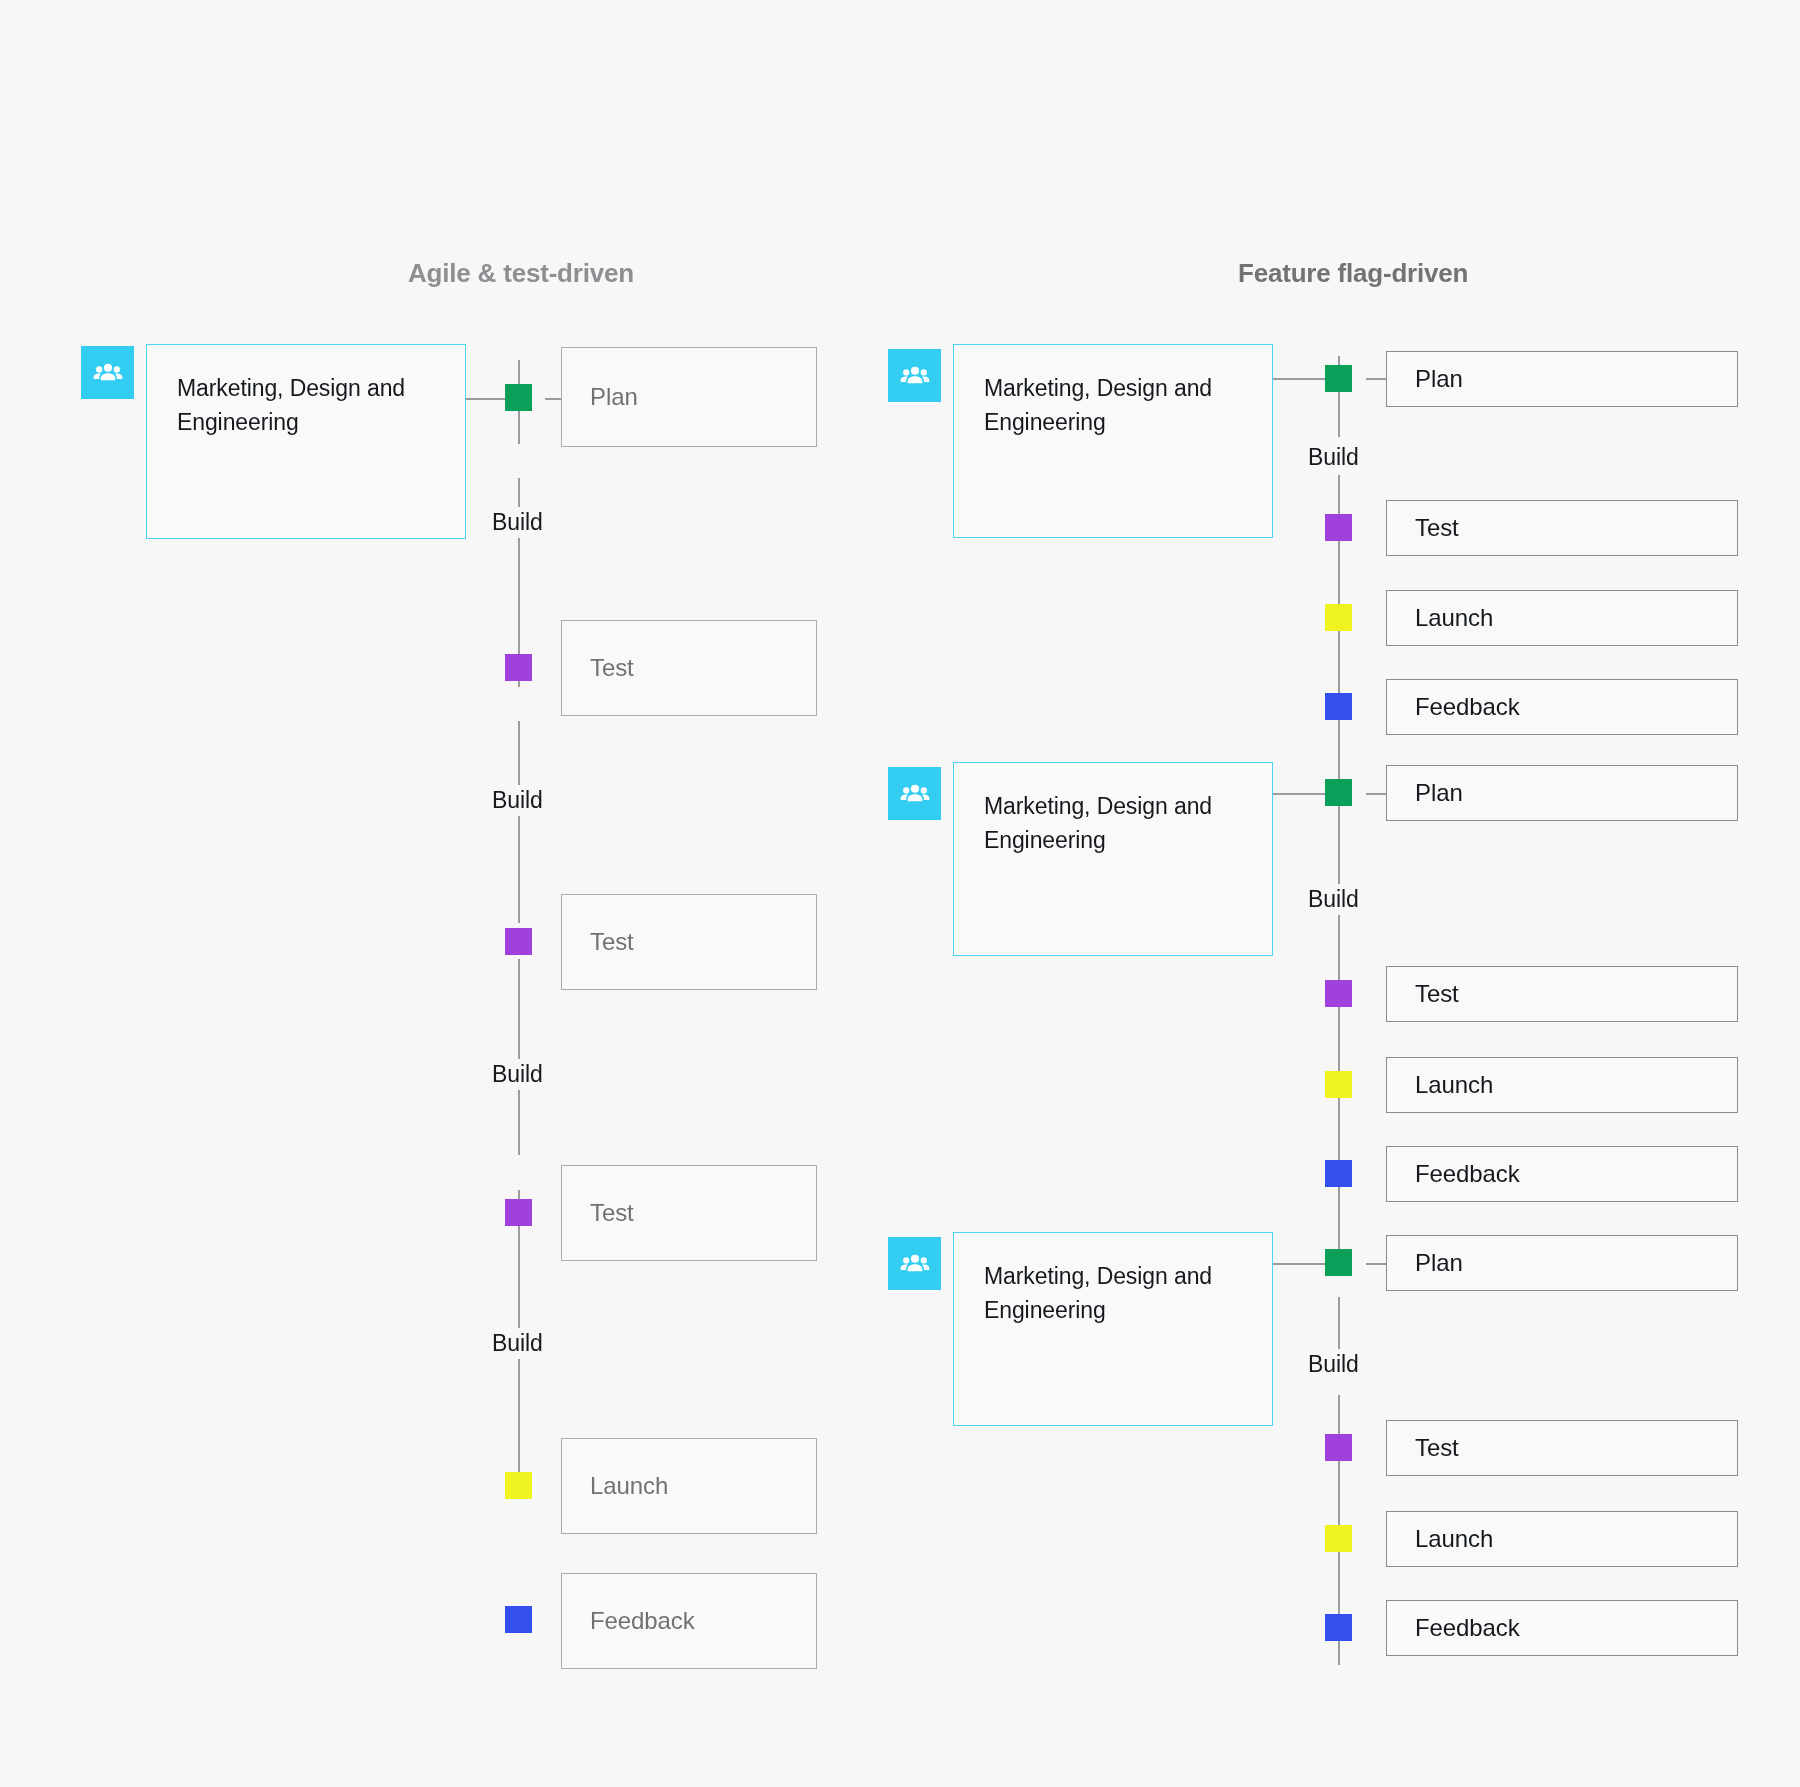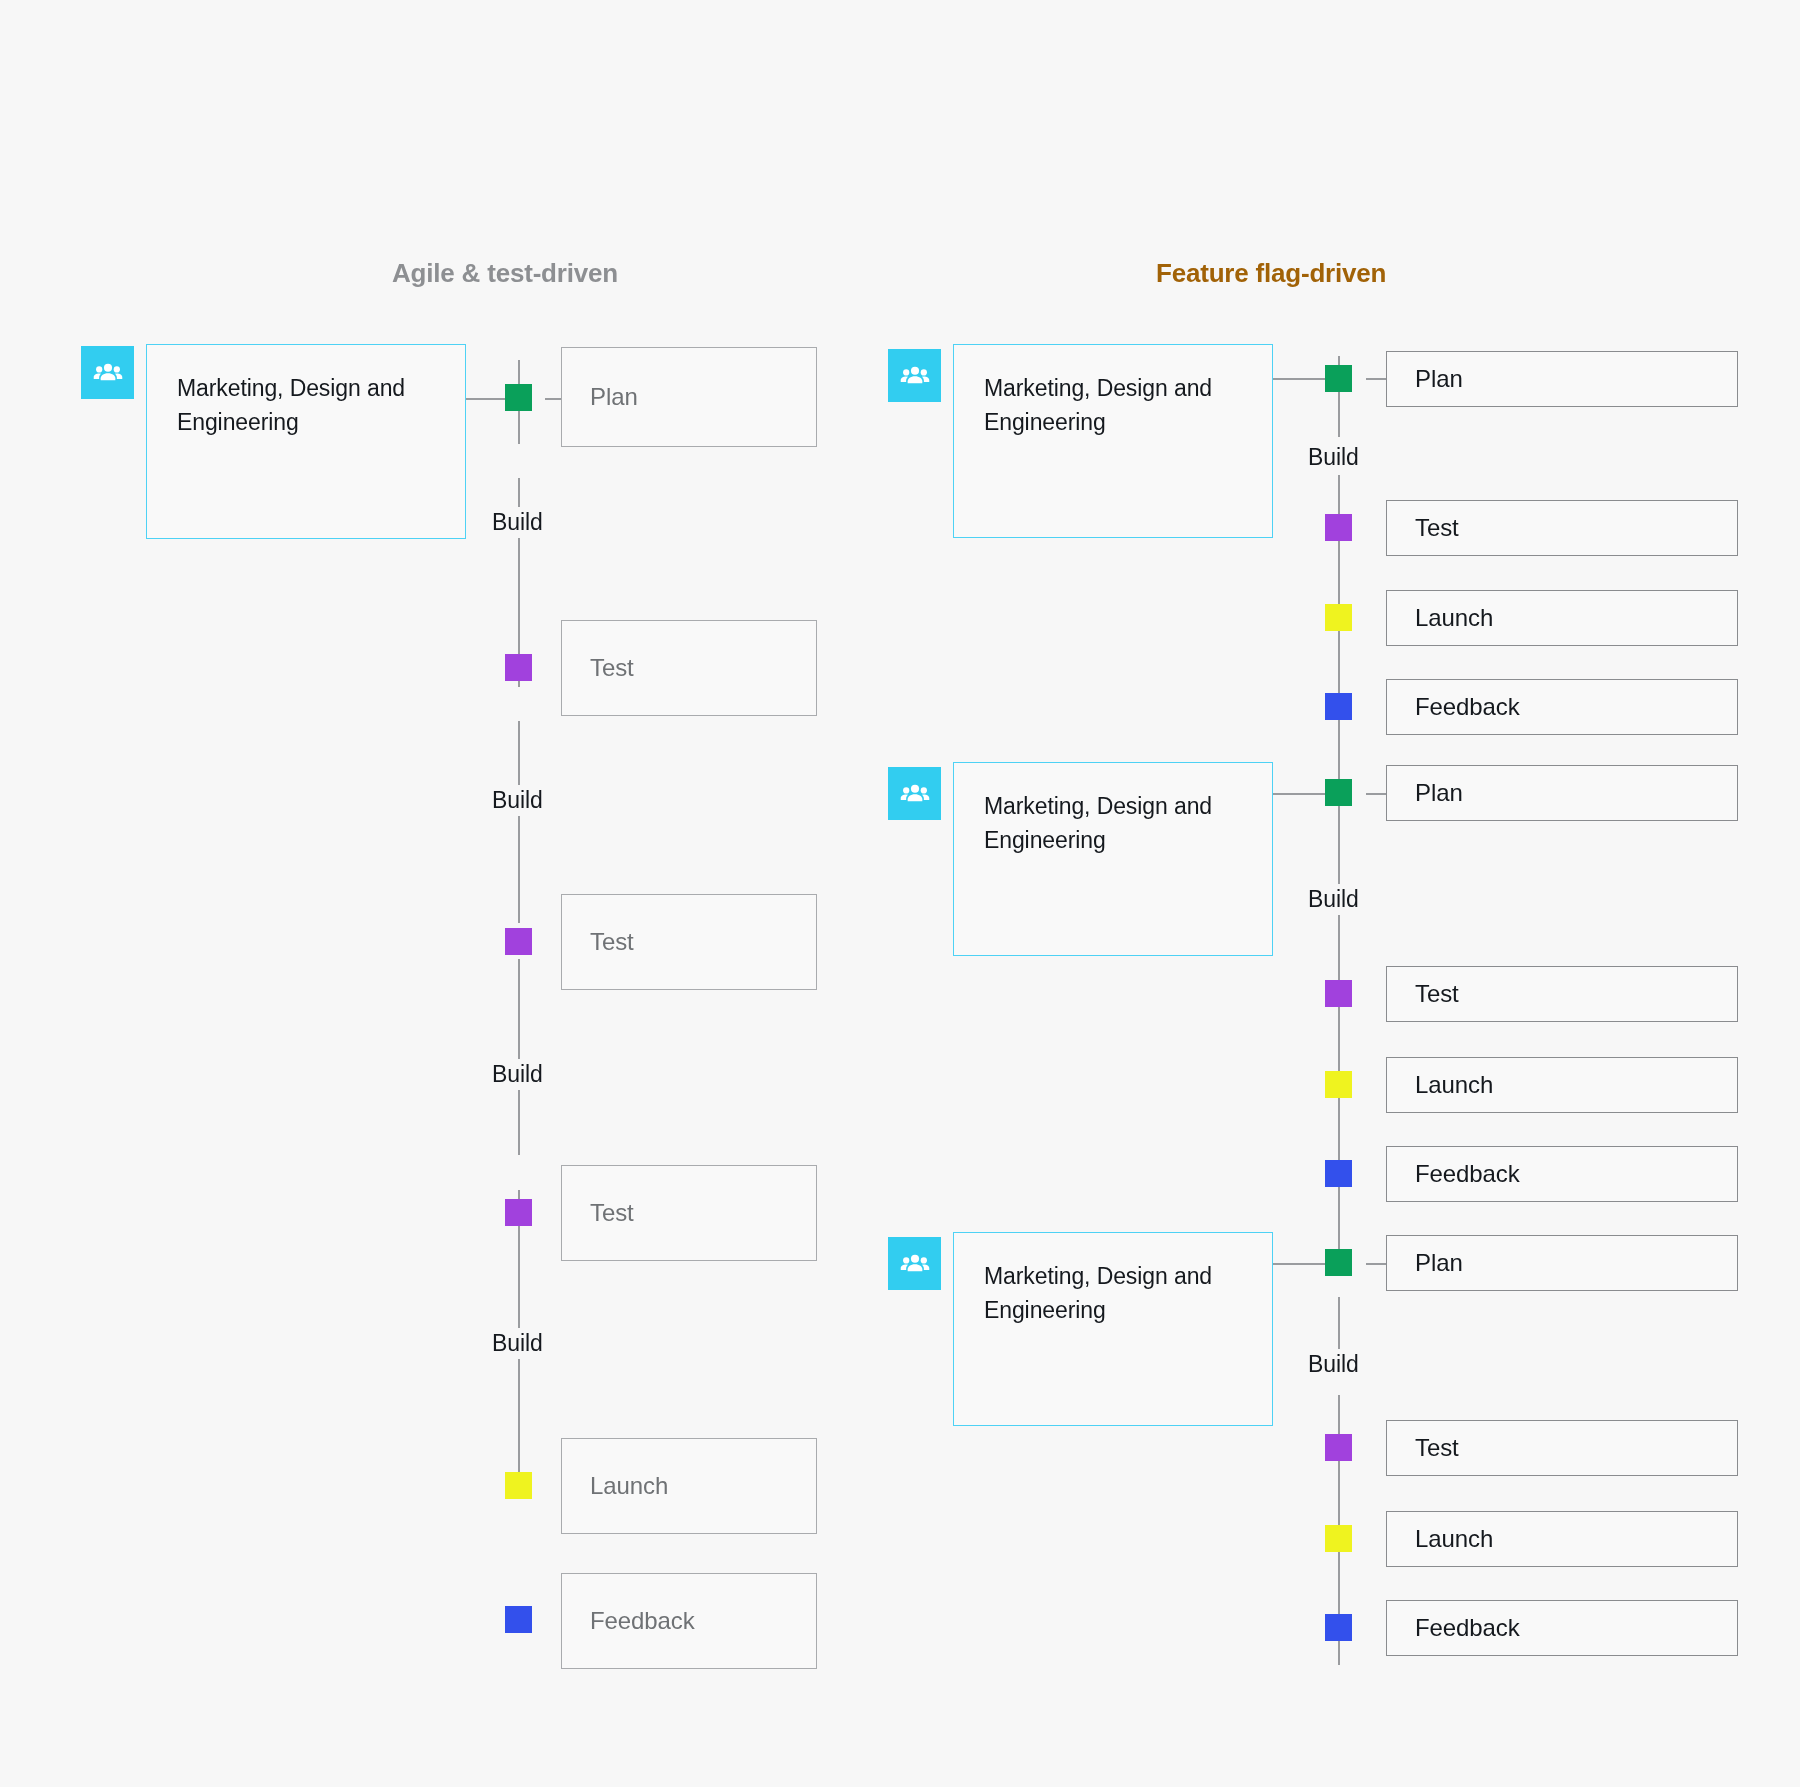--- a/index.html
+++ b/index.html
@@ -34,23 +34,24 @@
     color: #15191e;
   }
 
   
   .col-heading {
     position: absolute;
     font-size: 26px;
     font-weight: 700;
     letter-spacing: -0.2px;
     white-space: nowrap;
+    margin-left: 16px;
   }
   .col-heading.left  { left: 392px; top: 258px; color: #8d8f92; }
-  .col-heading.right { left: 1156px; top: 258px; color: #a16207; }
+  .col-heading.right { left: 1222px; top: 258px; color: #737373; }
 
   
   .team-icon {
     position: absolute;
     width: 53px;
     height: 53px;
     background: #32cdf0;
     display: flex;
     align-items: center;
     justify-content: center;

